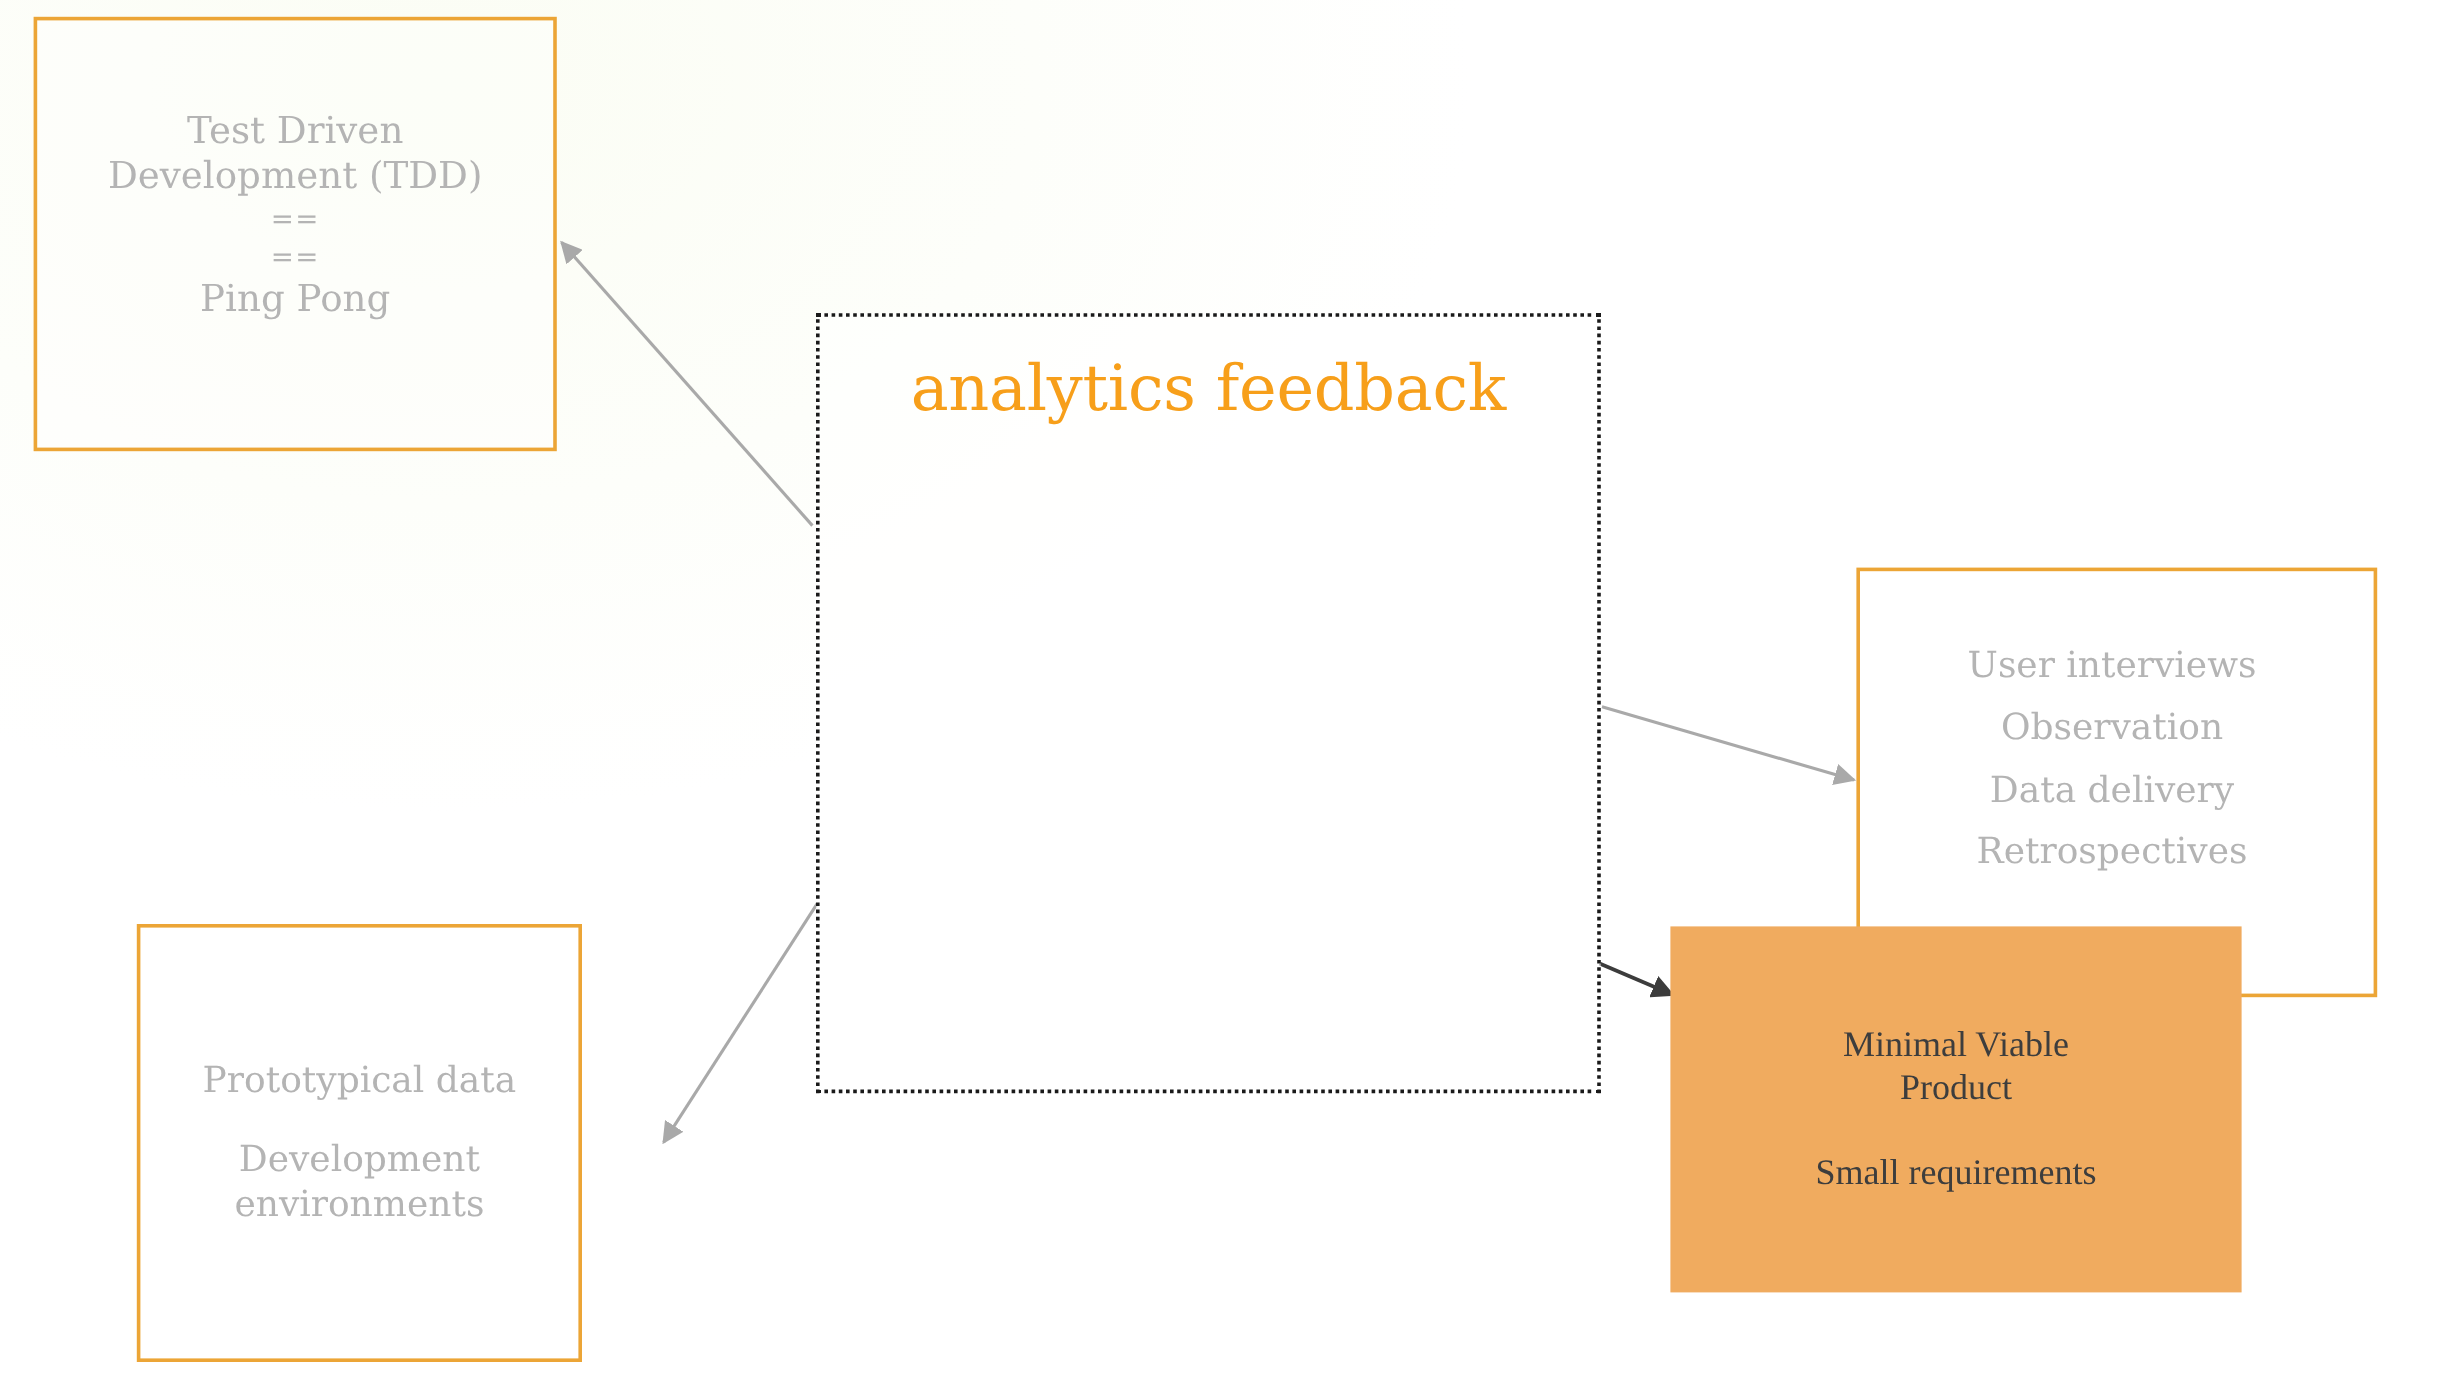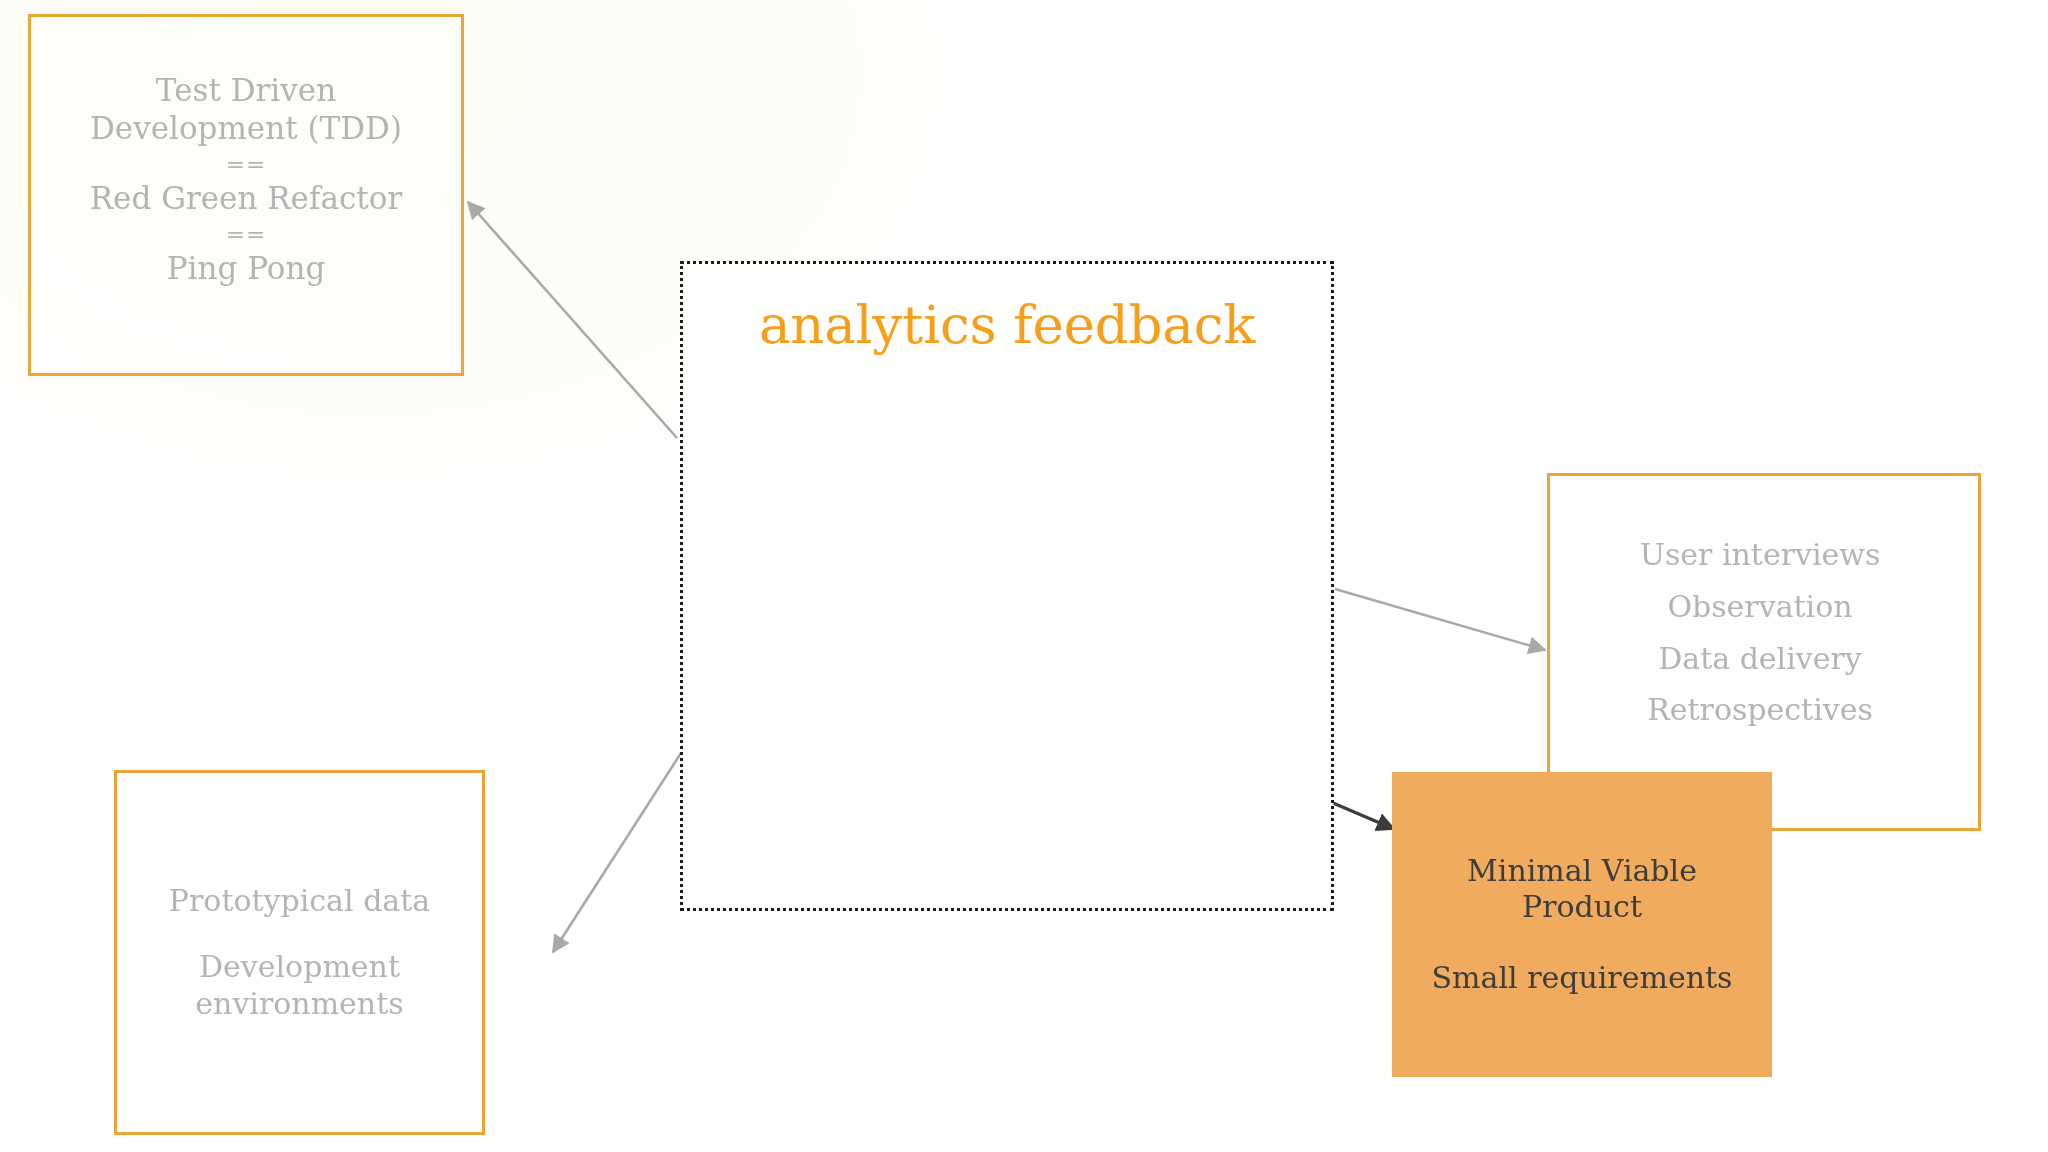--- a/index.html
+++ b/index.html
@@ -19,21 +19,20 @@
       #ffffff;
     font-family: "DejaVu Serif", "Liberation Serif", serif;
   }
 
   
   .box {
     position: absolute;
     box-sizing: border-box;
     display: flex;
     flex-direction: column;
-    align-items: center;
     justify-content: center;
   }
 
   .box-outline {
     border: 3px solid #eca536;
     background: rgba(255,255,255,0.35);
   }
 
   .box-filled {
     background: #f0ab5f;
@@ -136,24 +135,25 @@
     height: 358px;
     padding: 8px 28px 46px 20px;
     gap: 15px;
   }
   #discovery-box .muted-line { font-size: 30px; }
 
   
   #mvp-box {
     left: 1392px;
     top: 772px;
-    width: 380px;
+    width: 476px;
     height: 305px;
     padding: 12px 22px;
     gap: 34px;
+    font-family: Liberation Serif, serif;
   }
   #mvp-box .mvp-line { font-size: 30px; }
 
   
   #arrow-layer {
     position: absolute;
     left: 0;
     top: 0;
     width: 2048px;
     height: 1152px;
@@ -181,21 +181,20 @@
 
     <line x1="1333" y1="803" x2="1394" y2="829" stroke="#3c3c3c" stroke-width="3.2" marker-end="url(#head-dark)"></line>
 
     <line x1="681" y1="753" x2="553" y2="952" stroke="#a9a9a9" stroke-width="2.6" marker-end="url(#head-light)"></line>
   </svg>
 
   <div id="tdd-box" class="box box-outline">
     <div class="muted-line">Test Driven
 Development (TDD)</div>
     <div class="muted-line eq">==</div>
-    <div class="muted-line">Red Green Refactor</div>
     <div class="muted-line eq">==</div>
     <div class="muted-line">Ping Pong</div>
   </div>
 
   <div id="feedback-box" class="box box-dotted">
     <div id="feedback-title">analytics feedback</div>
   </div>
 
   <div id="enablers-box" class="box box-outline">
     <div class="muted-line">Prototypical data</div>

